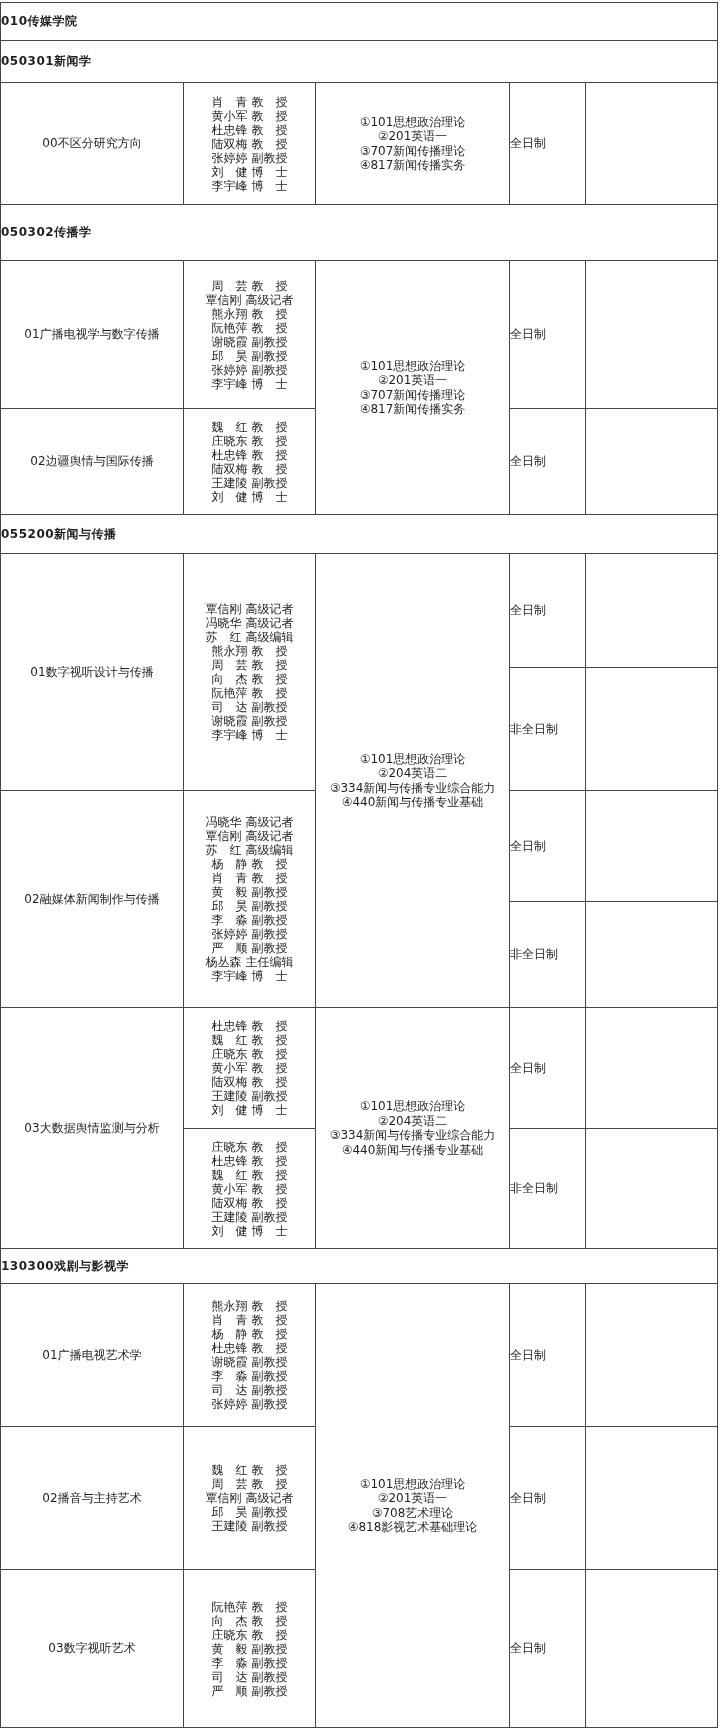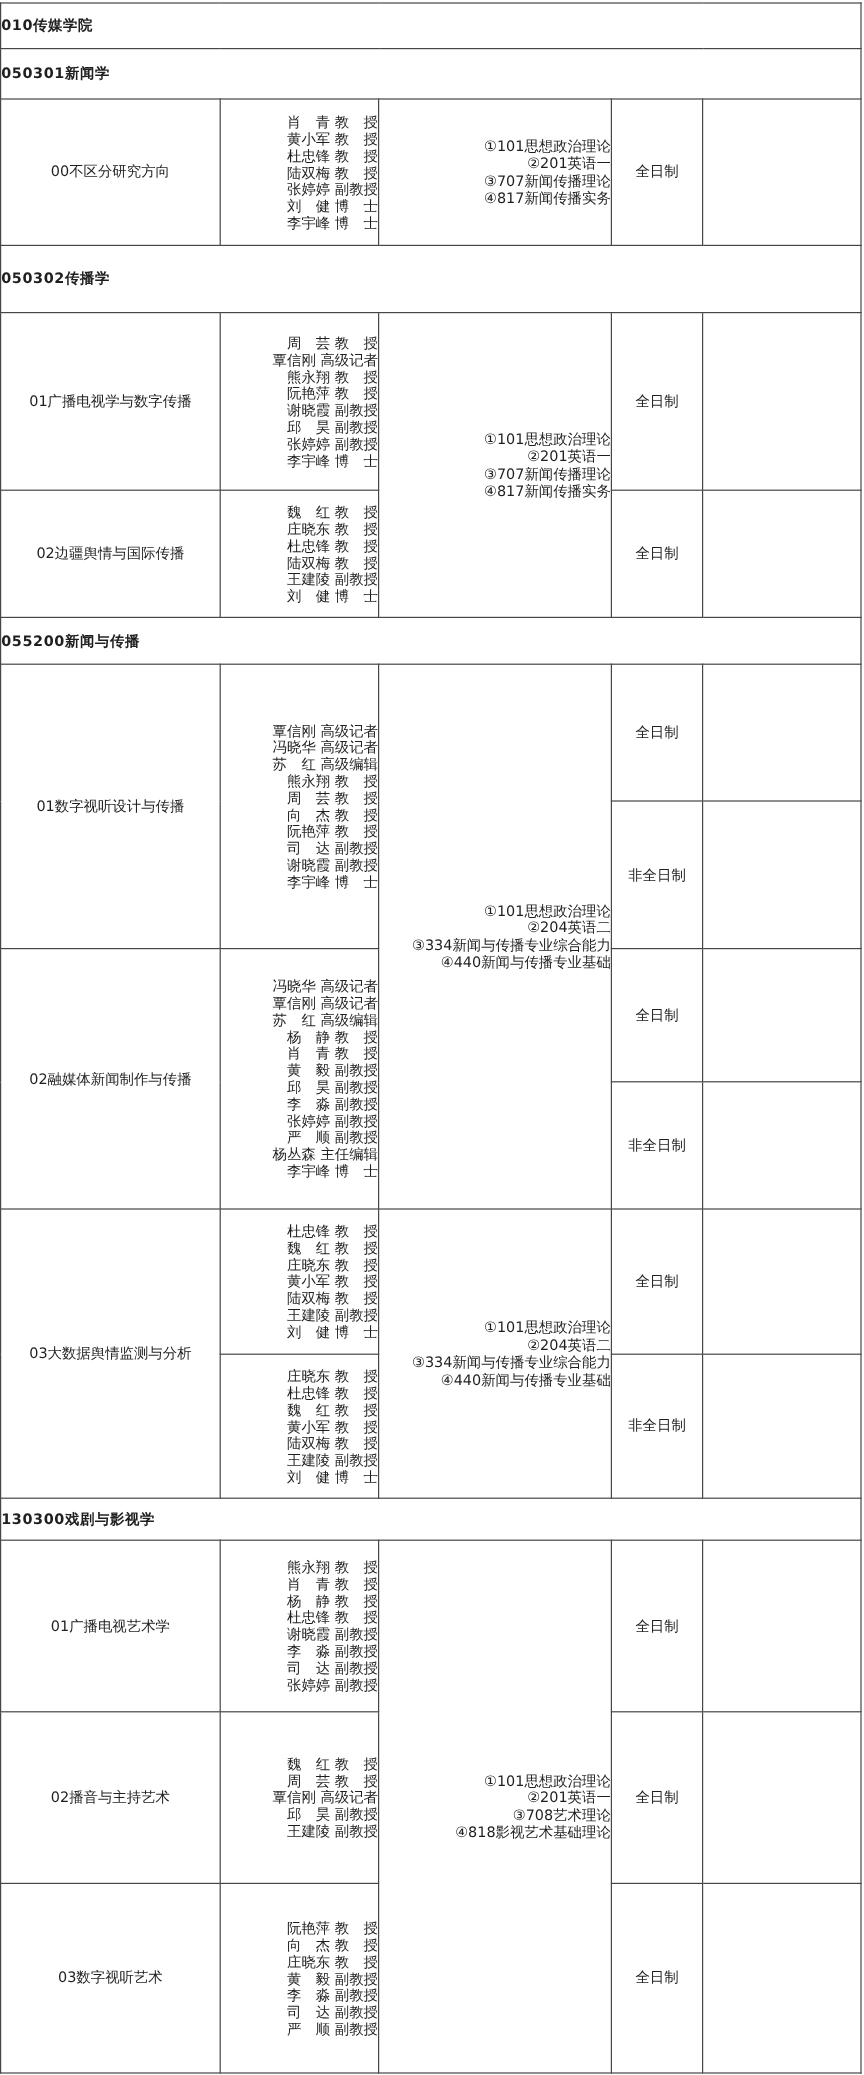--- a/index.html
+++ b/index.html
@@ -37,33 +37,33 @@
     padding-left: 5px;
     letter-spacing: 0.5px;
   }
   td.dir-cell {
     text-align: center;
     padding-left: 4px;
     padding-right: 2px;
     line-height: 15px;
   }
   td.sup-cell {
-    text-align: right;
+    text-align: center;
     padding-left: 7px;
     white-space: pre-line;
     line-height: 14px;
   }
   td.exam-cell {
-    text-align: right;
+    text-align: center;
     padding-left: 5px;
     white-space: pre-line;
     line-height: 14.5px;
   }
   td.mode-cell {
-    text-align: center;
+    text-align: left;
   }
   td.remark-cell {
     background: #ffffff;
   }
 </style>
 </head>
 <body>
 
 <div id="page">
   <table class="catalog">

